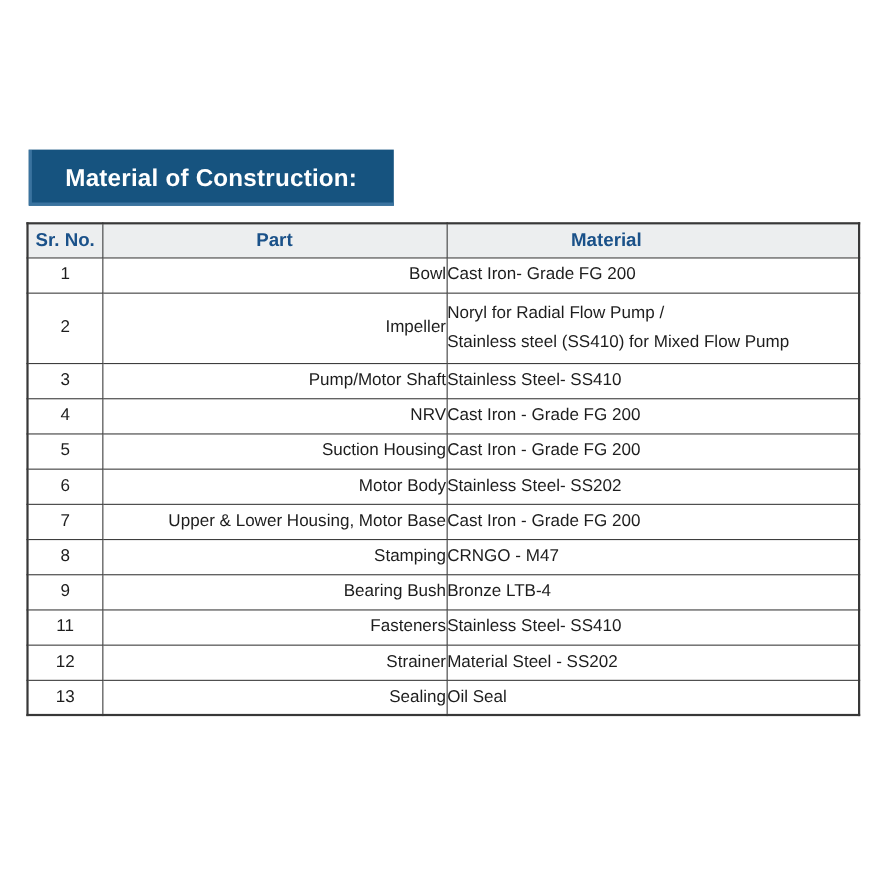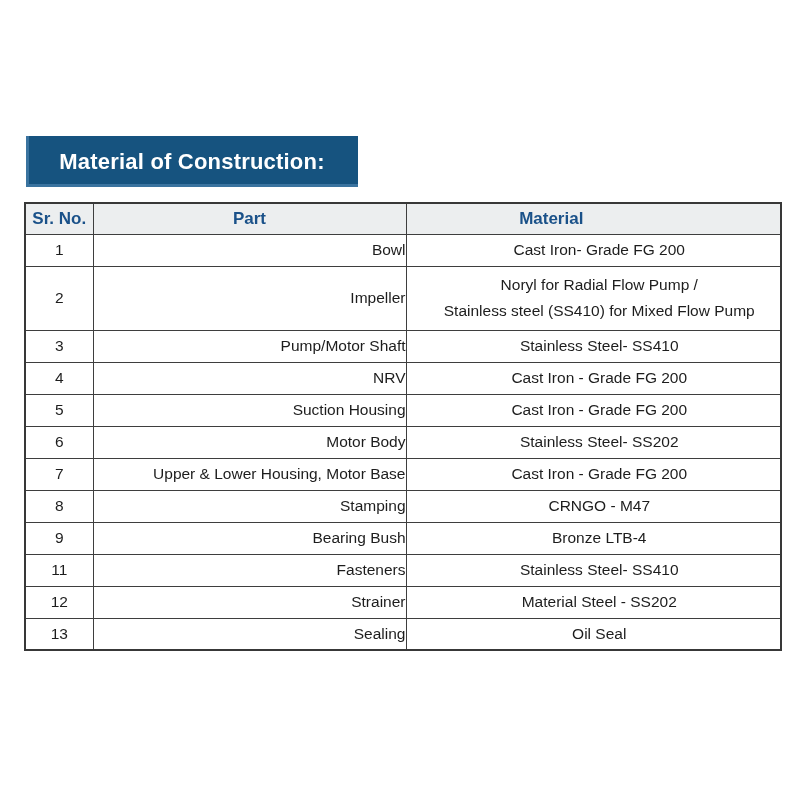--- a/index.html
+++ b/index.html
@@ -80,22 +80,21 @@
     padding: 0;
   }
   td.sr {
     text-align: center;
   }
   td.part {
     text-align: right;
     padding-left: 13px;
   }
   td.material {
-    text-align: center;
-    padding-left: 12px;
+    text-align: left;
     white-space: pre-line;
     line-height: 26px;
   }
 </style>
 </head>
 <body>
 
 <div class="page">
 
   <div class="title-bar">

